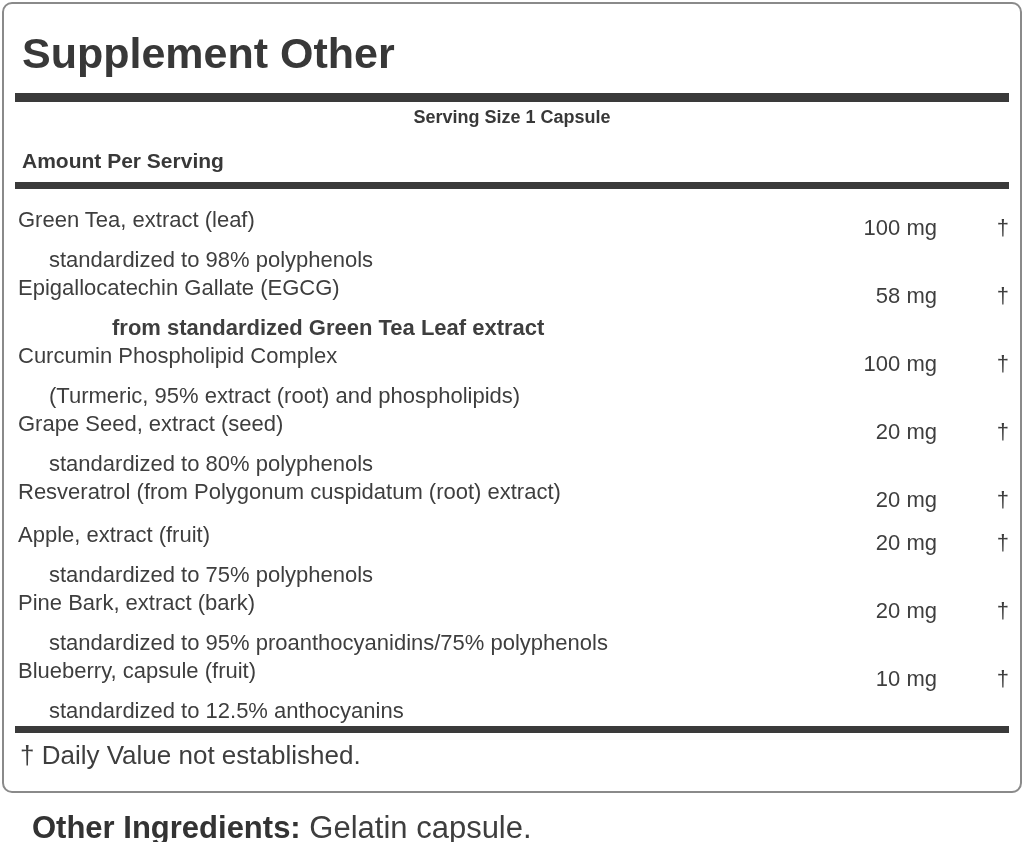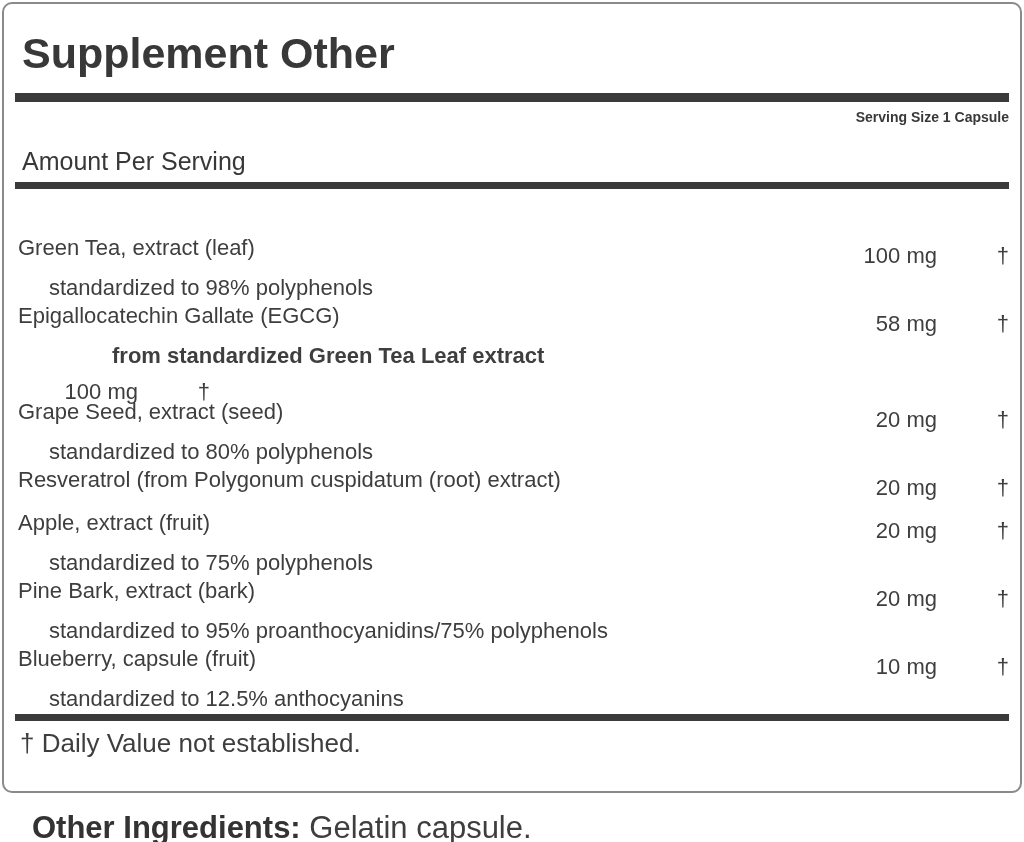--- a/index.html
+++ b/index.html
@@ -31,34 +31,34 @@
     font-weight:bold;
     color:#383838;
     letter-spacing:0px;
   }
   .bar{ background:var(--bar); }
   .bar-top{ height:9px; margin-top:17px; }
   .bar-mid{ height:7px; margin-top:8px; }
   .bar-bottom{ height:7px; }
   .serving{
     margin-top:2px;
-    text-align:right;
-    font-size:14px;
+    text-align:center;
+    font-size:18px;
     line-height:26px;
     font-weight:bold;
     color:#383838;
   }
   .aps{
     margin:18px 0 0 7px;
-    font-size:25px;
+    font-size:21px;
     line-height:26px;
-    font-weight:normal;
+    font-weight:bold;
     color:#383838;
   }
-  .rows{ padding-top:46px; }
+  .rows{ padding-top:18px; }
   .row{
     display:flex;
     align-items:flex-start;
     padding-left:3px;
     margin-bottom:3px;
   }
   .row.no-sub{ margin-bottom:18px; }
   .row .left{ flex:1; }
   .name{
     font-size:22px;
@@ -124,20 +124,24 @@
     <div class="row">
       <div class="left">
         <div class="name">Epigallocatechin Gallate (EGCG)</div>
         <div class="sub deep">from standardized Green Tea Leaf extract</div>
       </div>
       <div class="amount">58 mg</div>
       <div class="dv">†</div>
     </div>
 
     <div class="row">
+      <div class="left">
+        <div class="name">Curcumin Phospholipid Complex</div>
+        <div class="sub">(Turmeric, 95% extract (root) and phospholipids)</div>
+      </div>
       <div class="amount">100 mg</div>
       <div class="dv">†</div>
     </div>
 
     <div class="row">
       <div class="left">
         <div class="name">Grape Seed, extract (seed)</div>
         <div class="sub">standardized to 80% polyphenols</div>
       </div>
       <div class="amount">20 mg</div>

